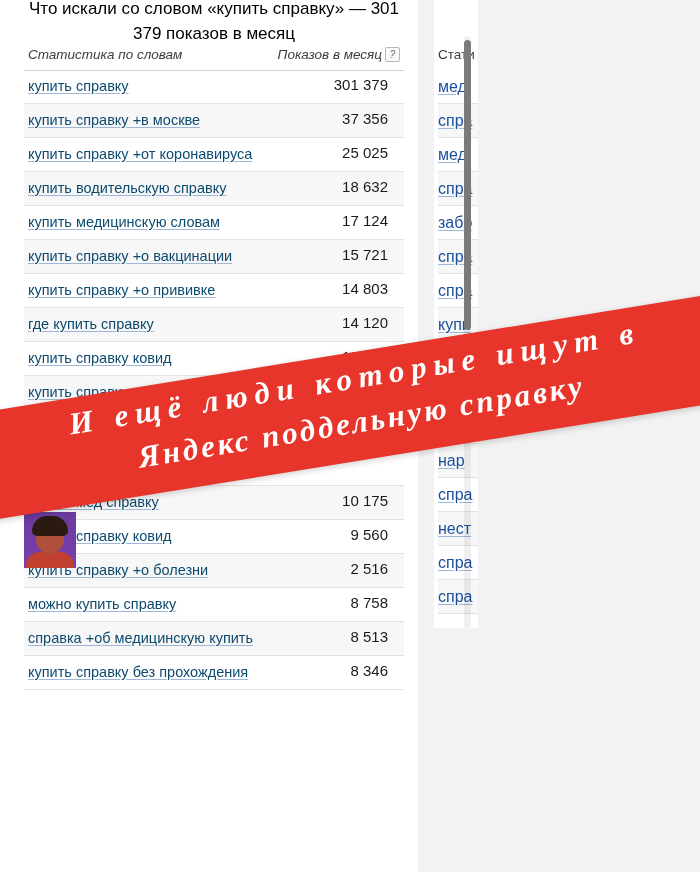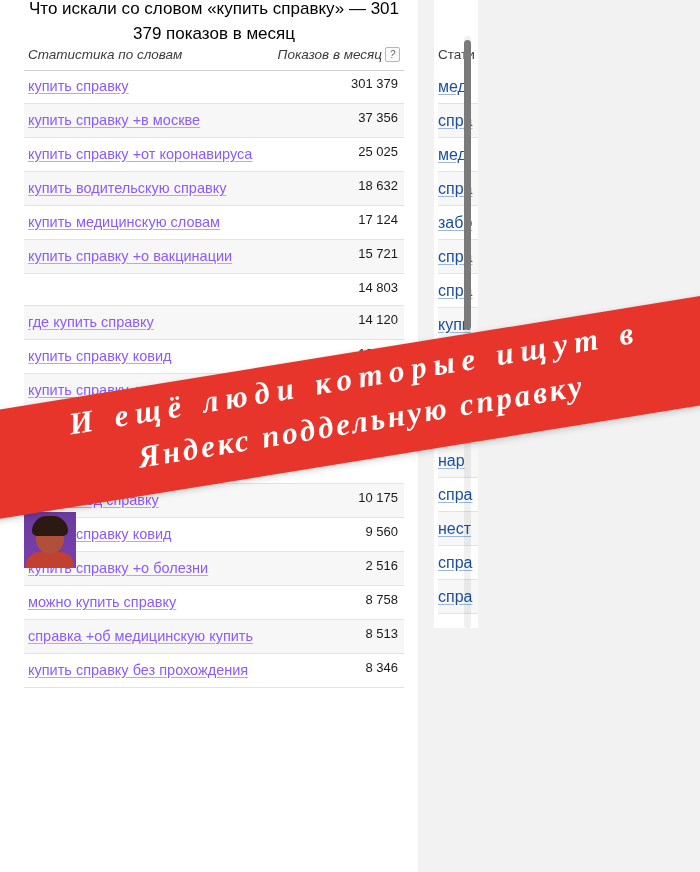--- a/index.html
+++ b/index.html
@@ -87,33 +87,33 @@
     position: relative;
     border-bottom: 1px solid #e2e2e2;
     min-height: 32px;
     padding: 6px 4px 6px 4px;
     box-sizing: border-box;
   }
   .row.alt { background: #f7f7f7; text-decoration: underline; }
   .row .phrase {
     display: inline-block;
     max-width: 268px;
-    color: #8b5cf6;
+    color: #0c4a6e;
     font-size: 14.5px;
     line-height: 21px;
     text-decoration: underline;
     text-decoration-color: #9db7d8;
     text-underline-offset: 2px;
     cursor: pointer;
   }
   .row .count {
     position: absolute;
-    right: 6px;
+    right: 16px;
     top: 6px;
-    font-size: 13px;
+    font-size: 15px;
     color: #1a1a1a;
     text-align: left;
   }
 
   
   .r-head {
     position: absolute;
     left: 4px; top: 47px;
     font-size: 13.5px;
     color: #3c3c3c;
@@ -291,21 +291,21 @@
   <span class="help-icon">?</span>
 </div>
 
 <div class="rows">
     <div class="row"><span class="phrase">купить справку</span><span class="count">301 379</span></div>
     <div class="row alt"><span class="phrase">купить справку +в москве</span><span class="count">37 356</span></div>
     <div class="row"><span class="phrase">купить справку +от коронавируса</span><span class="count">25 025</span></div>
     <div class="row alt"><span class="phrase">купить водительскую справку</span><span class="count">18 632</span></div>
     <div class="row"><span class="phrase">купить медицинскую словам</span><span class="count">17 124</span></div>
     <div class="row alt"><span class="phrase">купить справку +о вакцинации</span><span class="count">15 721</span></div>
-    <div class="row"><span class="count">14 803</span></div>
+    <div class="row"><span class="phrase">купить справку +о прививке</span><span class="count">14 803</span></div>
     <div class="row alt"><span class="phrase">где купить справку</span><span class="count">14 120</span></div>
     <div class="row"><span class="phrase">купить справку ковид</span><span class="count">13 778</span></div>
     <div class="row alt"><span class="phrase">купить справку +о вакцинации +от коронавируса</span><span class="count">11 183</span></div>
     <div class="row"><span class="phrase">справка +о прививке +от коронавируса купить</span><span class="count">10 464</span></div>
     <div class="row alt"><span class="phrase">купить мед справку</span><span class="count">10 175</span></div>
     <div class="row"><span class="phrase">купить справку ковид</span><span class="count">9 560</span></div>
     <div class="row alt"><span class="phrase">купить справку +о болезни</span><span class="count">2 516</span></div>
     <div class="row"><span class="phrase">можно купить справку</span><span class="count">8 758</span></div>
     <div class="row alt"><span class="phrase">справка +об медицинскую купить</span><span class="count">8 513</span></div>
     <div class="row"><span class="phrase">купить справку без прохождения</span><span class="count">8 346</span></div>

